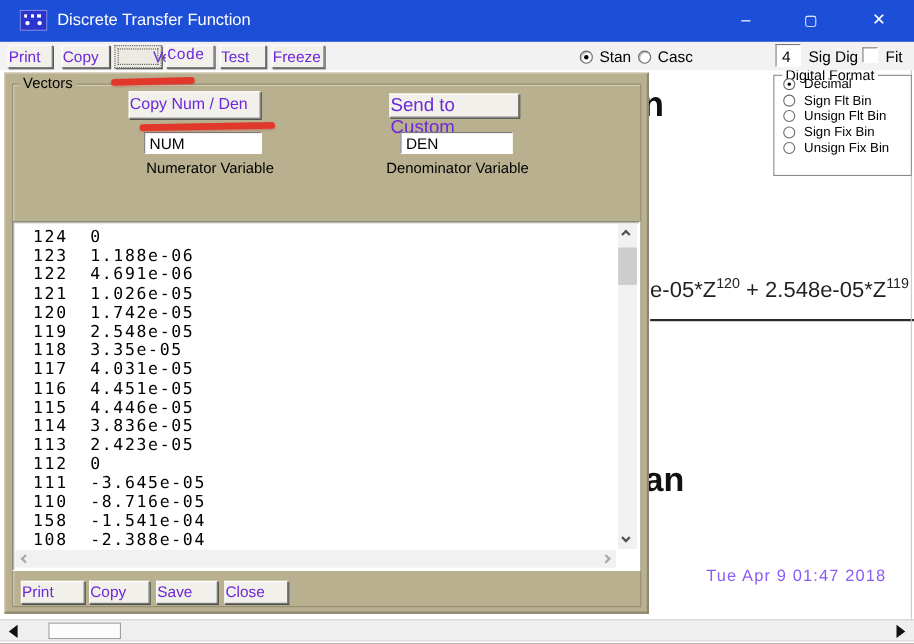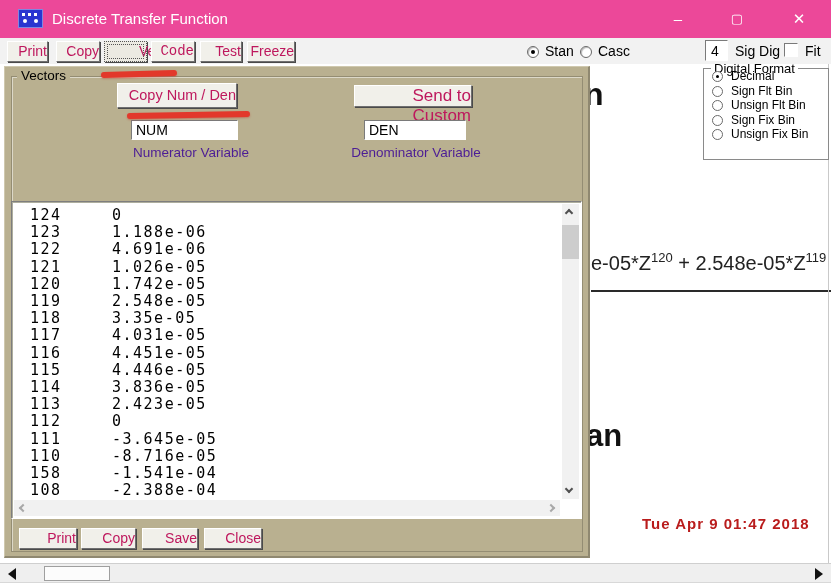--- a/index.html
+++ b/index.html
@@ -1,36 +1,36 @@
 <!DOCTYPE html>
 <html><head>
 <meta charset="utf-8">
 <style>
   * { margin:0; padding:0; box-sizing:border-box; }
   body { background:#888; font-family:"Liberation Sans", sans-serif; }
   #canvas { position:relative; width:831px; height:585px; background:#fff; overflow:hidden;
             font-family:"Liberation Sans", sans-serif; }
 
   
-  #titlebar { position:absolute; left:0; top:0; width:831px; height:38px; background:#ec4899; z-index:20; }
+  #titlebar { position:absolute; left:0; top:0; width:831px; height:38px; background:#1d4ed8; z-index:20; }
   .tb-icon { position:absolute; left:18px; top:9px; width:25px; height:19px; background:#2a35d0; border:1px solid #7f86e0; }
   .tb-icon::before { content:""; position:absolute; left:3px; right:3px; top:3px; height:3px;
                      background:repeating-linear-gradient(90deg,#fff 0 3px,transparent 3px 6px); }
   .tb-icon::after { content:""; position:absolute; left:4px; top:9px; width:4px; height:4px; background:#fff; border-radius:50%;
                     box-shadow:11px 0 0 #fff; }
   .tb-title { position:absolute; left:52px; top:0; height:38px; line-height:38px; color:#fff; font-size:15px; }
   .wbtn { position:absolute; top:0; width:46px; height:38px; color:#fff; text-align:center; line-height:38px; font-size:15px; }
   #btn-min { left:655px; }
   #btn-max { left:714px; font-size:13px; }
   #btn-close { left:776px; }
 
   
   #toolbar { position:absolute; left:0; top:38px; width:831px; height:26px; background:#f2f2f2; z-index:19; }
   .btn3d { position:absolute; background:#f1f0ea; border:1px solid; border-color:#ffffff #6f6f6f #6f6f6f #ffffff;
-           box-shadow:1px 1px 0 #4a4a4a; text-align:right; color:#be185d; cursor:default; }
+           box-shadow:1px 1px 0 #4a4a4a; text-align:left; color:#6d28d9; cursor:default; }
   .tbbtn { top:3px; height:21px; font-size:14px; line-height:19px; }
   #tb-print { left:7px;  width:41px; }
   #tb-copy  { left:56px; width:44px; }
   #tb-vec   { left:104px; width:43px; border-style:dotted; border-color:#555; outline:1px dotted #555; outline-offset:-4px; background:#eceae2;padding-left:34px; }
   #tb-code  { left:151px; width:44px;font-family:Liberation Mono, monospace; }
   #tb-test  { left:200px; width:42px; }
   #tb-freeze{ left:247px; width:48px; }
 
   .radio { position:absolute; width:12px; height:12px; border-radius:50%; background:#fff;
            border:1px solid #6a6a6a; box-shadow:inset 1px 1px 1px #b9b9b9; }
@@ -57,21 +57,21 @@
   .df-radio.sel::after { content:""; position:absolute; left:3px; top:3px; width:3px; height:3px; background:#000; border-radius:50%; }
   .df-lbl { margin-left:19px; }
 
   
   .bg-item { position:absolute; z-index:1; color:#111; }
   #bg-n  { left:584px; top:76px;  font-size:32px; font-weight:bold; }
   #bg-an { left:586px; top:418px; font-size:31px; font-weight:bold; }
   #bg-formula { left:591px; top:250px; font-size:20px; color:#222; white-space:nowrap; }
   #bg-formula sup { font-size:13px; }
   #bg-fracbar { left:591px; top:290px; width:240px; height:2px; background:#2a2a2a; }
-  #bg-date { left:642px; top:515px; font-size:15px; color:#b91c1c; letter-spacing:1px; z-index:2; white-space:nowrap;font-weight:bold; }
+  #bg-date { left:642px; top:515px; font-size:15px; color:#8b5cf6; letter-spacing:1px; z-index:2; white-space:nowrap; }
   #watermark { left:644px; top:529px; display:flex; align-items:center; z-index:3; }
   #wm-logo { width:30px; height:28px; border:3px solid #a5a5a5; border-radius:50%; background:#fdfdfd; position:relative; }
   #wm-logo::before { content:""; position:absolute; left:-5px; top:-6px; width:9px; height:9px; border-radius:50%;
                      background:#a5a5a5; box-shadow:26px 0 0 #a5a5a5; }
   #wm-logo::after { content:""; position:absolute; left:5px; top:8px; width:5px; height:6px; border-radius:50%;
                     background:#a5a5a5; box-shadow:11px 0 0 #a5a5a5; }
   #wm-text { font-size:25px; color:#ababab; margin-left:2px; text-shadow:1px 1px 0 #fff; }
 
   
   #win-hscroll { position:absolute; left:0; top:563px; width:831px; height:20px; background:#efefef;
@@ -94,32 +94,32 @@
   #red1 { left:96px; top:4px; width:76px; transform:rotate(-1.5deg); }
   #red2 { left:122px; top:45px; width:123px; transform:rotate(-1deg); }
 
   #btn-copynumden { left:112px; top:16px; width:120px; height:25px; font-size:14.5px; line-height:23px; }
   #btn-sendcustom { left:349px; top:18px; width:118px; height:22px; font-size:17px; line-height:20px; }
 
   .field { position:absolute; height:20px; background:#fff; border:1px solid;
            border-color:#7a7a7a #ffffff #ffffff #7a7a7a; font-size:14px; padding:1px 0 0 4px; }
   #fld-num { left:126px; top:53px; width:107px; }
   #fld-den { left:359px; top:53px; width:102px; }
-  .fld-lbl { position:absolute; width:140px; text-align:center; font-size:13.5px; color:#4c1d95; }
+  .fld-lbl { position:absolute; width:140px; text-align:center; font-size:13.5px; color:#000000; }
   #lbl-num { left:116px; top:78px; }
   #lbl-den { left:341px; top:78px; }
 
   
   #listbox { position:absolute; left:6px; top:134px; width:571px; height:318px; background:#fff;
              border:1px solid; border-color:#7e7e7e #ffffff #ffffff #7e7e7e;
              box-shadow:inset 1px 1px 0 #aeae9e; }
   .lb-rows { position:absolute; left:2px; top:2px; right:21px; bottom:19px; overflow:hidden;
              padding:3px 0 0 16px; font-family:"DejaVu Sans Mono", monospace; font-size:15px;
              letter-spacing:1.5px; line-height:17.2px; color:#000; }
-  .lb-row { display:flex; white-space:pre;gap:30px; }
+  .lb-row { display:flex; white-space:pre; }
   .lb-row .idx { width:52px; }
 
   #vscroll { position:absolute; right:2px; top:2px; width:17px; bottom:19px; background:#f1f1f1; }
   .sbtn { position:absolute; left:0; width:17px; height:16px; background:#f1f1f1; }
   #vs-up { top:0; } #vs-down { bottom:0; }
   #vs-thumb { position:absolute; left:0; top:21px; width:17px; height:34px; background:#cdcdcd; }
   .chev { position:absolute; width:6px; height:6px; border:solid #505050; border-width:0 2px 2px 0; }
   .chev.up    { left:4px; top:6px;  transform:rotate(-135deg); }
   .chev.down  { left:4px; top:3px;  transform:rotate(45deg); }
   .chev.left  { top:5px; left:6px;  transform:rotate(135deg);  border-color:#a8a8a8; }

